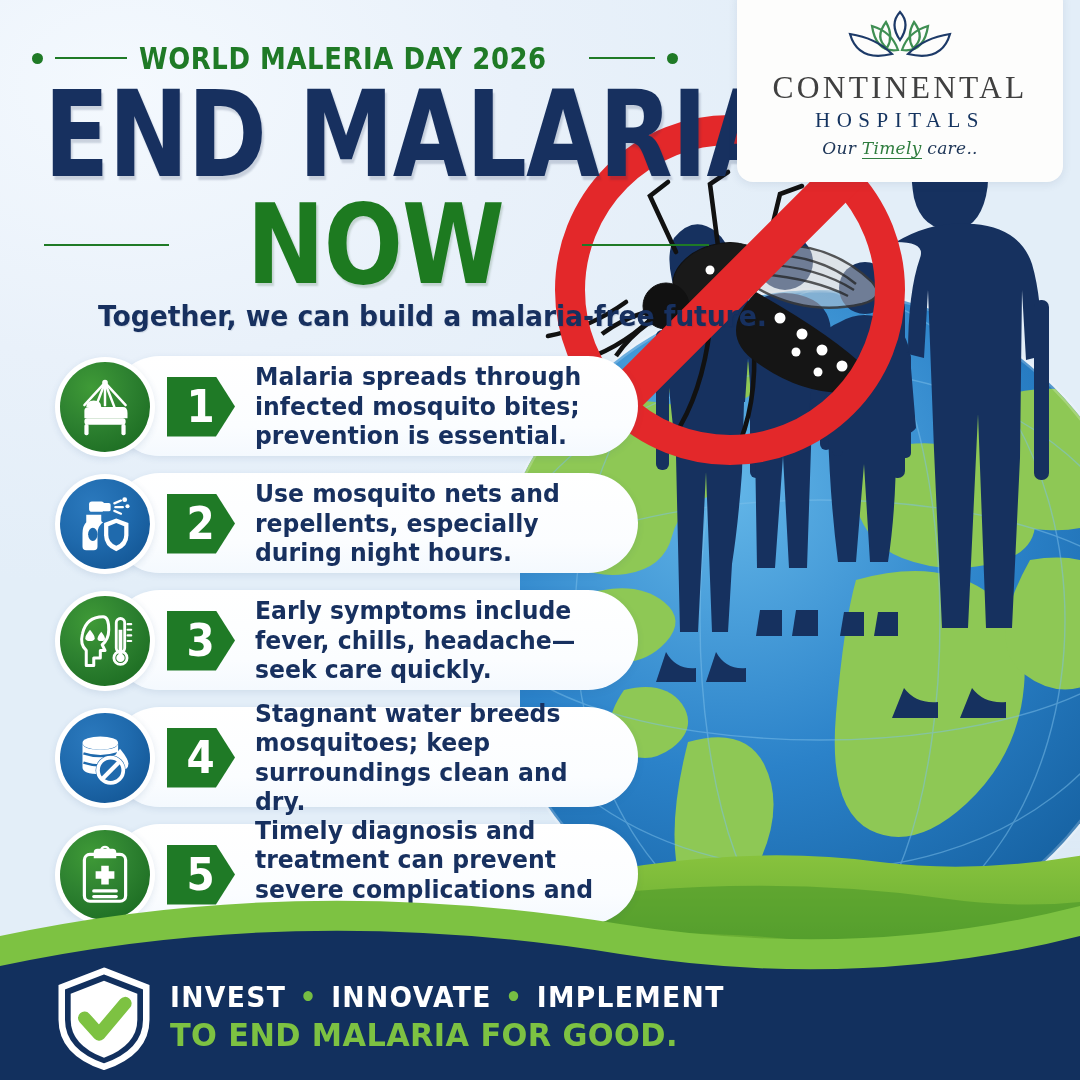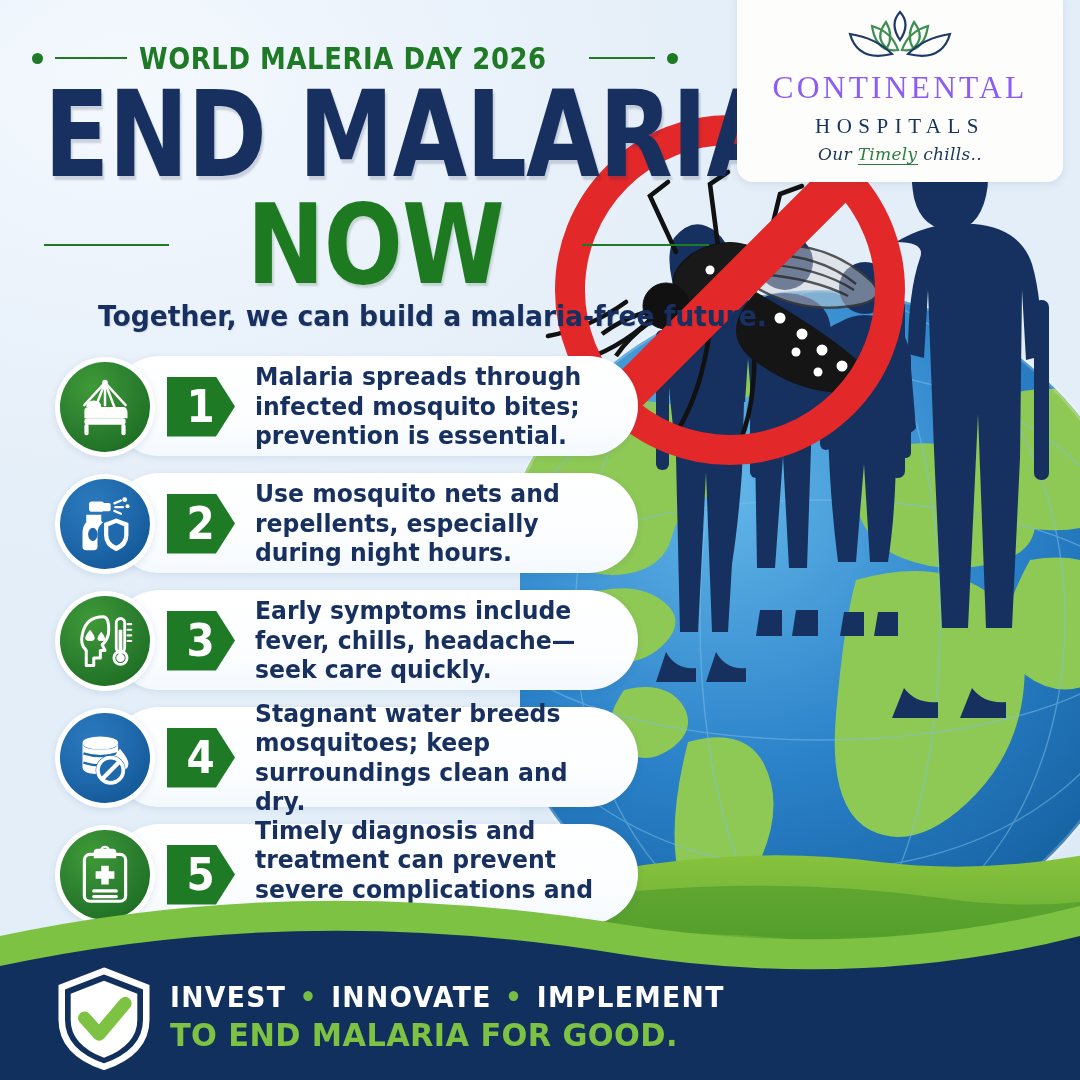--- a/index.html
+++ b/index.html
@@ -28,27 +28,27 @@
     width:326px; height:196px;
     background:#fdfdfc;
     border-radius:16px;
     box-shadow:0 2px 10px rgba(30,60,100,.10);
     display:flex; flex-direction:column; align-items:center;
     padding-top:22px;
     z-index:6;
   }
   .logo-mark { width:120px; height:56px; }
   .logo-name {
-    font-size:31.5px; letter-spacing:3.2px; color:#8b5cf6;
+    font-size:31.5px; letter-spacing:3.2px; color:#404040;
     font-weight:400; margin-top:6px;
     font-family:"Liberation Serif", serif;
   }
   .logo-sub {
     font-size:21px; letter-spacing:6.5px; color:#14335f;
-    font-weight:400; margin-top:8px;
+    font-weight:400; margin-top:2px;
     font-family:"Liberation Serif", serif;
   }
   .logo-tag {
     font-family:"DejaVu Serif", serif;
     font-style:italic; font-size:17px; color:#1d3557;
     margin-top:5px; letter-spacing:.3px;
   }
   .logo-tag em { color:#2f7d3e; font-style:italic; border-bottom:1px solid #2f7d3e; }
 
   
@@ -351,21 +351,21 @@
         <path d="M46 14 q8 14 1 26 q-13 -10 -1 -26z" stroke="#3f8f53"></path>
         <path d="M74 14 q-8 14 -1 26 q13 -10 1 -26z" stroke="#3f8f53"></path>
         <path d="M32 18 q20 6 26 24 q-22 3 -26 -24z" stroke="#3f8f53"></path>
         <path d="M88 18 q-20 6 -26 24 q22 3 26 -24z" stroke="#3f8f53"></path>
         <path d="M10 26 q26 4 42 20 q-34 8 -42 -20z" stroke="#1d3a68"></path>
         <path d="M110 26 q-26 4 -42 20 q34 8 42 -20z" stroke="#1d3a68"></path>
       </g>
     </svg>
     <div class="logo-name">CONTINENTAL</div>
     <div class="logo-sub">HOSPITALS</div>
-    <div class="logo-tag"><span>Our </span><em>Timely</em><span> chills..</span></div>
+    <div class="logo-tag"><span>Our </span><em>Timely</em><span> care..</span></div>
   </div>
 
   <div class="eyebrow">
     <span class="dot"></span>
     <span class="rule l"></span>
     <span class="txt">WORLD MALERIA DAY 2026</span>
     <span class="rule r"></span>
     <span class="dot"></span>
   </div>
 

